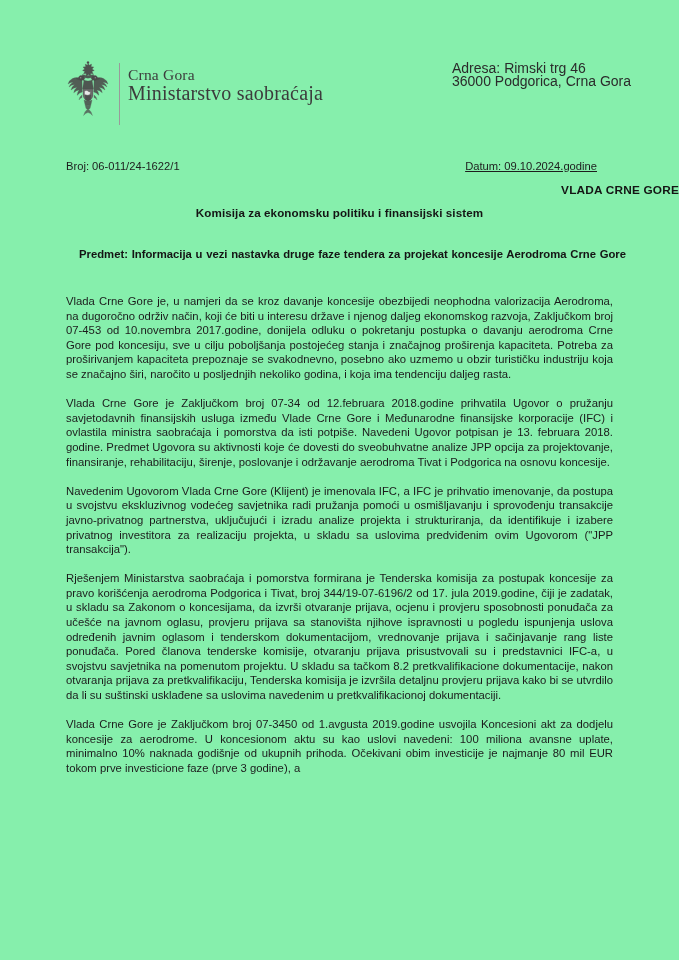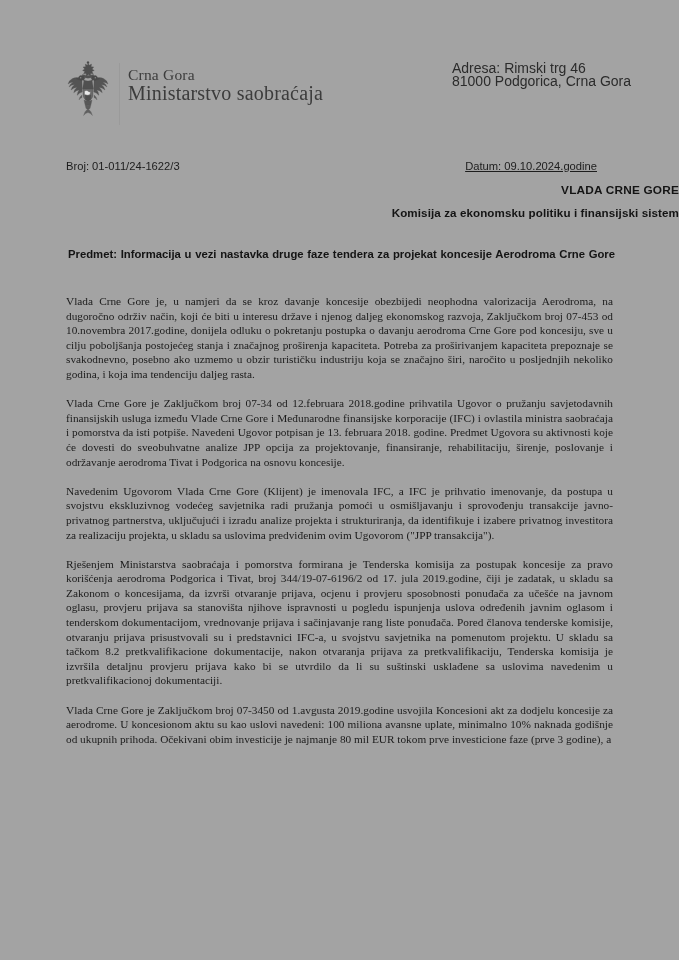--- a/index.html
+++ b/index.html
@@ -13,21 +13,21 @@
     background: #fefefe;
     font-family: "Liberation Sans", sans-serif;
     color: #1a1a1a;
     overflow: hidden;
   }
 
   .page {
     position: relative;
     width: 679px;
     height: 960px;
-    background: #a3a3a3;
+    background: #86efac;
     box-sizing: border-box;
   }
 
   
   .letterhead {
     position: absolute;
     left: 0;
     top: 58px;
     width: 679px;
     height: 80px;
@@ -119,31 +119,31 @@
     font-size: 11.8px;
     font-weight: bold;
     letter-spacing: 0.2px;
     color: #141414;
   }
   .doc-subtitle {
     position: absolute;
     left: 0;
     top: 206px;
     width: 679px;
-    text-align: right;
+    text-align: center;
     font-size: 11.6px;
     font-weight: bold;
     letter-spacing: 0.1px;
     color: #141414;
   }
 
   
   .subject {
     position: absolute;
-    left: 68px;
+    left: 79px;
     top: 247px;
     width: 547px;
     font-size: 11.3px;
     font-weight: bold;
     line-height: 14.5px;
     text-align: justify;
     text-justify: inter-word;
     color: #141414;
   }
   .subject::after {
@@ -161,21 +161,20 @@
     font-size: 11.3px;
     line-height: 14.6px;
     text-align: justify;
     text-justify: inter-word;
     color: #1b1b1b;
   }
   .body-text p {
     margin: 0 0 14.6px 0;
     text-align: justify;
     text-justify: inter-word;
-    font-family: Liberation Serif, serif;
   }
   .body-text p:last-child {
     margin-bottom: 4px;
   }
 </style>
 </head>
 <body>
 
 <div class="page">
 
@@ -221,26 +220,26 @@
 
     <div class="header-divider"></div>
 
     <div class="ministry-block">
       <div class="ministry-line1">Crna Gora</div>
       <div class="ministry-line2">Ministarstvo saobraćaja</div>
     </div>
 
     <div class="address-block">
       <div>Adresa: Rimski trg 46</div>
-      <div>81000 Podgorica, Crna Gora</div>
+      <div>36000 Podgorica, Crna Gora</div>
     </div>
   </div>
 
   <div class="meta-row">
-    <span class="meta-left">Broj: 01-011/24-1622/3</span>
+    <span class="meta-left">Broj: 06-011/24-1622/1</span>
     <span class="meta-right">Datum: 09.10.2024.godine</span>
   </div>
 
   <div class="doc-title">VLADA CRNE GORE</div>
   <div class="doc-subtitle">Komisija za ekonomsku politiku i finansijski sistem</div>
 
   <div class="subject">Predmet: Informacija u vezi nastavka druge faze tendera za projekat koncesije Aerodroma Crne Gore</div>
 
   <div class="body-text">
       <p>Vlada Crne Gore je, u namjeri da se kroz davanje koncesije obezbijedi neophodna valorizacija Aerodroma, na dugoročno održiv način, koji će biti u interesu države i njenog daljeg ekonomskog razvoja, Zaključkom broj 07-453 od 10.novembra 2017.godine, donijela odluku o pokretanju postupka o davanju aerodroma Crne Gore pod koncesiju, sve u cilju poboljšanja postojećeg stanja i značajnog proširenja kapaciteta. Potreba za proširivanjem kapaciteta prepoznaje se svakodnevno, posebno ako uzmemo u obzir turističku industriju koja se značajno širi, naročito u posljednjih nekoliko godina, i koja ima tendenciju daljeg rasta.</p>

